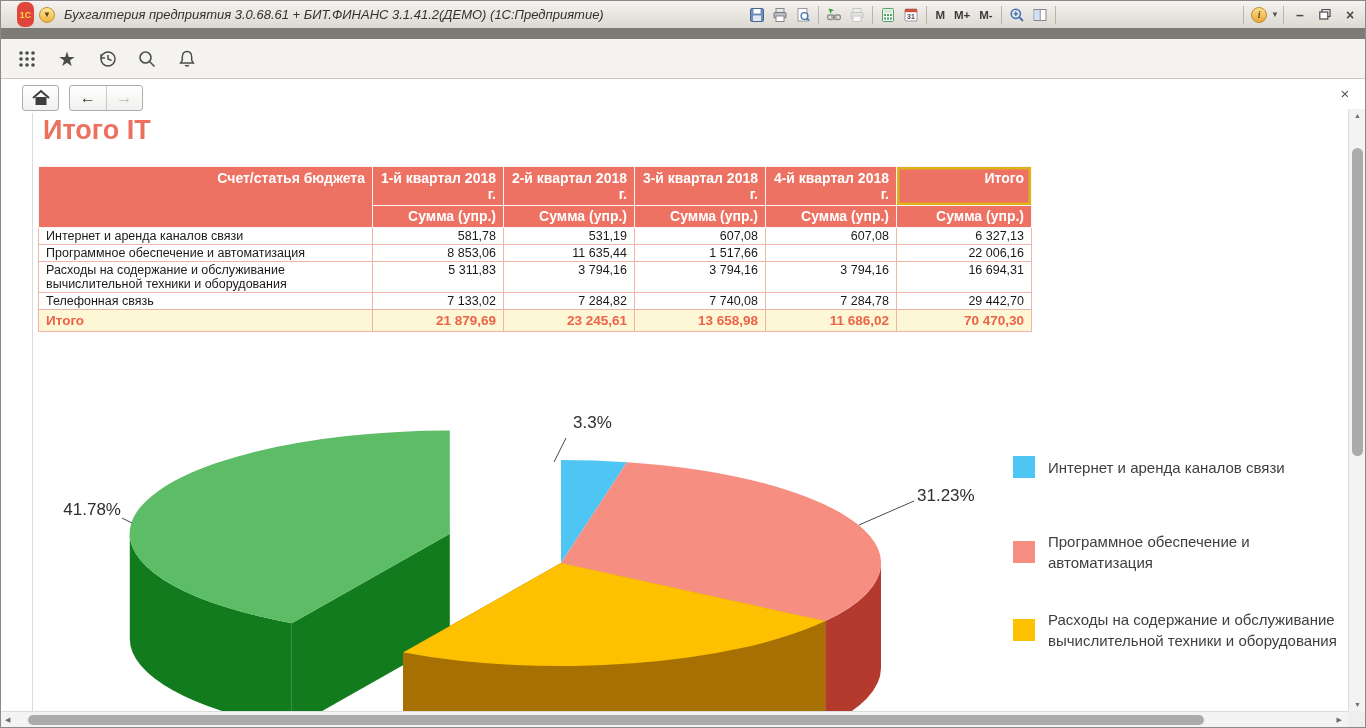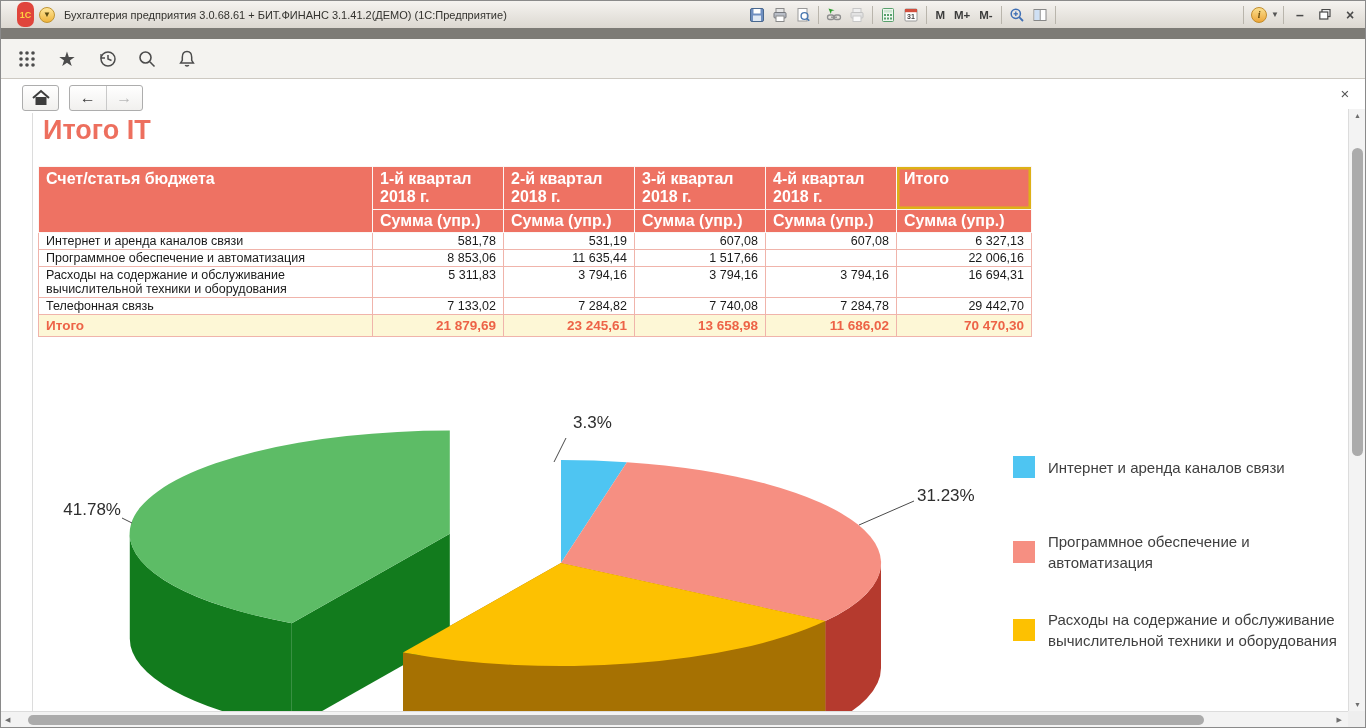--- a/index.html
+++ b/index.html
@@ -8,21 +8,21 @@
          border:1px solid #8a8a8a; }
 
   
   .titlebar { position:absolute; left:0; top:0; width:1364px; height:27px;
     background:linear-gradient(#f5f3f0,#dcd8d1); display:flex; align-items:center; }
   .logo1c { width:17px; height:25px; margin-left:16px; border-radius:7px; background:#e0453c;
     color:#ffd23e; font-size:9px; font-weight:bold; display:flex; align-items:center; justify-content:center; }
   .dd-btn { width:16px; height:16px; margin-left:5px; border-radius:50%;
     background:linear-gradient(#ffe79a,#efb43c); border:1px solid #c09330;
     color:#5a4a10; font-size:8px; display:flex; align-items:center; justify-content:center; }
-  .tb-title { margin-left:9px; font-size:11px; color:#33322e; white-space:nowrap; }
+  .tb-title { margin-left:9px; font-size:13px; color:#33322e; white-space:nowrap;font-style:italic; }
   .tb-right { position:absolute; right:3px; top:0; height:27px; display:flex; align-items:center; gap:1px; }
   .tbi { width:22px; height:22px; display:flex; align-items:center; justify-content:center; border-radius:3px; }
   .tb-sep { width:1px; height:18px; background:#b9b5ac; margin:0 3px; }
   .mbtn { font-size:11.5px; font-weight:bold; color:#3c3c3c; padding:0 4px; }
   .userbox { display:flex; align-items:center; gap:4px; padding:0 4px;margin-top:41px; }
   .username { font-size:11.5px; color:#33322e; white-space:nowrap; }
   .infocirc { width:16px; height:16px; border-radius:50%; border:1px solid #c28c2a;
     background:linear-gradient(#fadf8e,#eda63a); color:#6b4e0e; font-size:10px; font-weight:bold;
     font-family:"Liberation Serif",serif; font-style:italic; display:flex; align-items:center; justify-content:center; }
   .wctl { font-size:14px; color:#4a4a4a; width:24px; text-align:center; font-weight:bold; }
@@ -48,21 +48,21 @@
   .content-close { position:absolute; left:1334px; top:3px; font-size:15px; color:#555; width:20px; height:20px;
     display:flex; align-items:center; justify-content:center; }
 
   .vline { position:absolute; left:31px; top:112px; width:1px; height:598px; background:#dcdcdc; }
 
   
   .page-title { position:absolute; left:42px; top:114px; font-size:27px; font-weight:bold; color:#ed6f5e; }
 
   table.budget { position:absolute; left:37px; top:165px; border-collapse:collapse; table-layout:fixed;
     border:1px solid #e0958c; }
-  table.budget th { background:#ee7263; color:#fff; font-size:16px; font-weight:bold; text-align:left;
+  table.budget th { background:#ee7263; color:#fff; font-size:14px; font-weight:bold; text-align:right;
     vertical-align:top; padding:3px 7px; border:1px solid #fbf6f4; }
   table.budget th.sub { padding:2px 7px; height:22px; }
   table.budget td { font-size:12.5px; color:#1a1a1a; padding:1px 7px; border:1px solid #f0b4ab;
     height:17px; vertical-align:top; background:#fff; }
   table.budget td.num { text-align:right;padding-left:28px; }
   table.budget .sel { box-shadow:inset 0 0 0 2.5px #ddb117; }
   table.budget tr.total td { background:#fdf7d6; color:#ed6347; font-weight:bold; font-size:13.5px; height:22px; vertical-align:middle; }
 
   
   #pie-svg { position:absolute; left:60px; top:404px; width:1000px; height:306px; }

